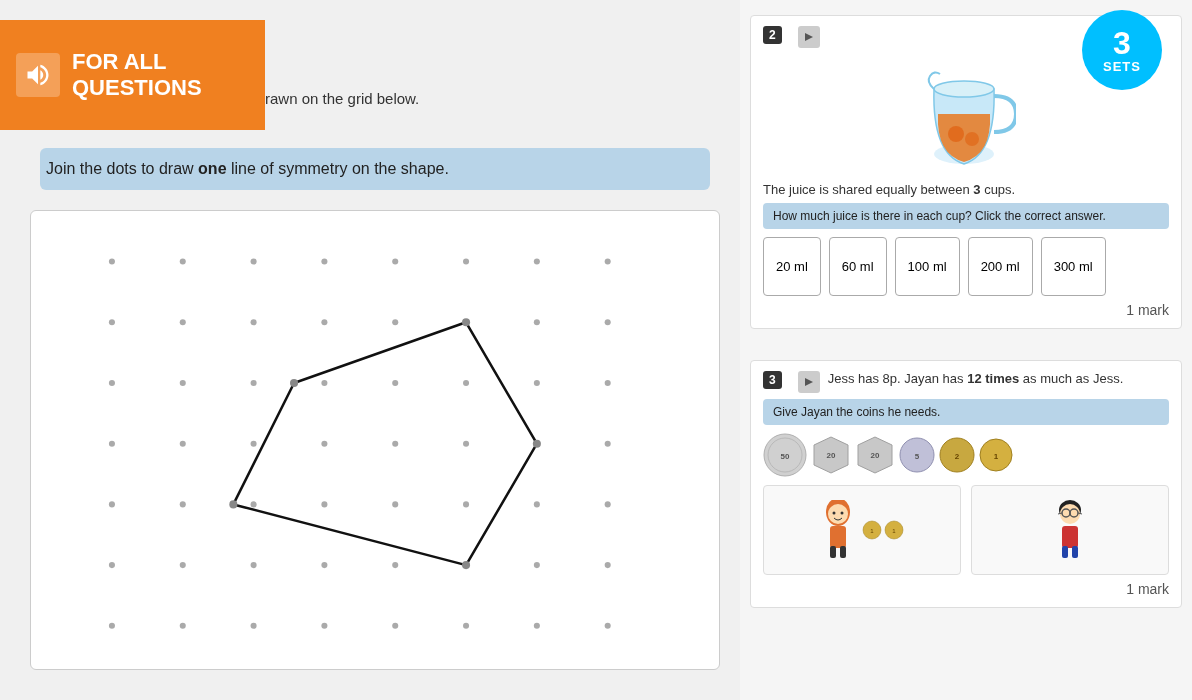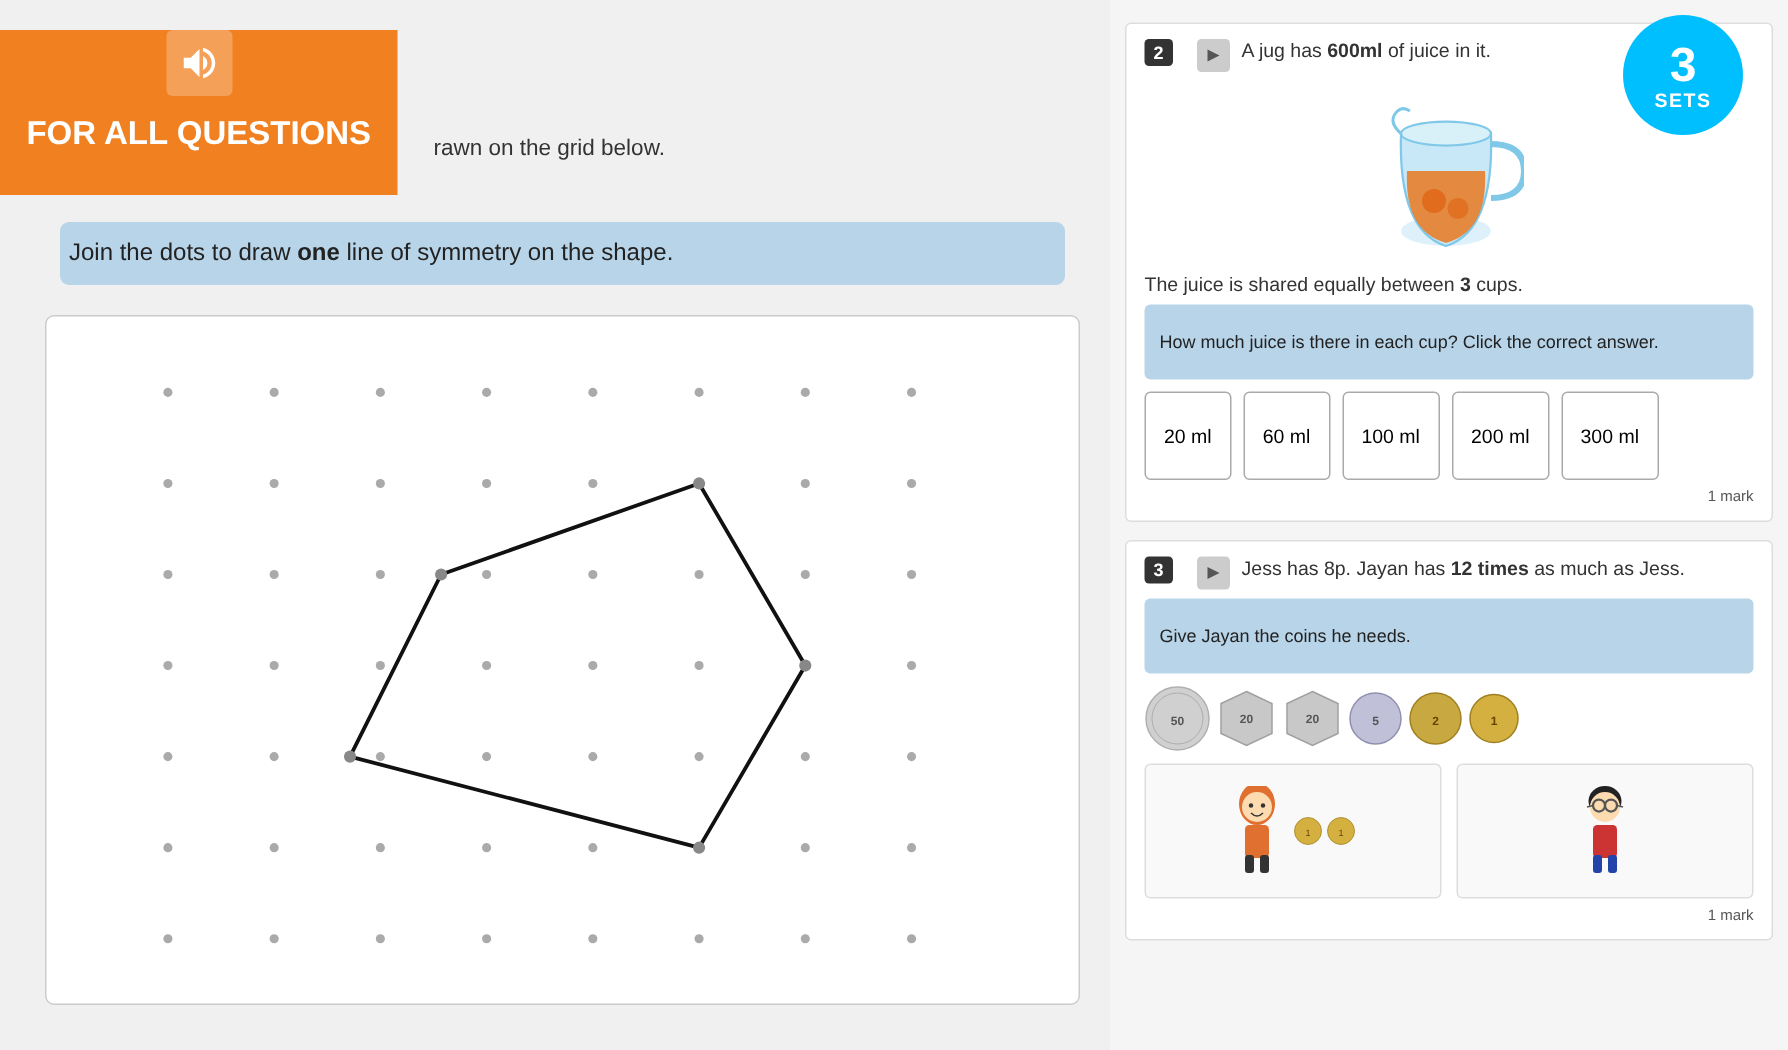--- a/index.html
+++ b/index.html
@@ -26,21 +26,20 @@
       top: 20px;
       left: 0;
       width: 265px;
       height: 110px;
       background: #F08020;
       display: flex;
       align-items: center;
       gap: 12px;
       padding: 0 16px;
       z-index: 10;
-      flex-direction: column;
     }
 
     .speaker-icon {
       width: 44px;
       height: 44px;
       background: rgba(255,255,255,0.25);
       border-radius: 4px;
       display: flex;
       align-items: center;
       justify-content: center;
@@ -60,21 +59,20 @@
       line-height: 1.2;
     }
 
     .question-text {
       position: absolute;
       top: 90px;
       left: 265px;
       right: 20px;
       font-size: 15px;
       color: #333;
-      padding-left: 24px;
     }
 
     .instruction-box {
       position: absolute;
       top: 148px;
       left: 40px;
       right: 30px;
       background: #b8d4e8;
       border-radius: 6px;
       padding: 12px 6px;
@@ -190,21 +188,21 @@
       font-size: 13px;
       color: #333;
       margin-bottom: 6px;
     }
 
     .shared-text strong { font-weight: bold; }
 
     .instruction-blue {
       background: #b8d4e8;
       border-radius: 4px;
-      padding: 18px 10px;
+      padding: 6px 10px;
       font-size: 12px;
       color: #222;
       margin-bottom: 8px;
     }
 
     .answer-options {
       display: flex;
       gap: 8px;
       flex-wrap: wrap;
     }
@@ -213,21 +211,21 @@
       border: 1px solid #aaa;
       background: white;
       border-radius: 4px;
       padding: 21px 12px;
       font-size: 13px;
       cursor: pointer;
     }
 
     .mark-label {
       text-align: right;
-      font-size: 10px;
+      font-size: 14px;
       color: #555;
       margin-top: 6px;
     }
 
     
     .audio-btn {
       width: 22px;
       height: 22px;
       background: #ccc;
       border-radius: 3px;
@@ -398,23 +396,20 @@
     <span class="label">SETS</span>
   </div>
 
   <div class="q2-card">
     <div class="q2-header">
       <span class="q-number dark">2</span>
       <div class="audio-btn">
         <svg width="12" height="12" viewBox="0 0 12 12" fill="#555">
           <polygon points="2,2 10,6 2,10"></polygon>
         </svg>
-      </div>
-      <div class="q2-text">
-        <span>A jug has </span><strong>600ml</strong><span> of juice in it.</span>
       </div>
     </div>
 
     <div class="jug-area">
       <svg width="100" height="120" viewBox="0 0 100 120">
 
         <ellipse cx="48" cy="100" rx="30" ry="10" fill="#c8e8f8" opacity="0.6"></ellipse>
         <path d="M18,35 Q16,100 48,110 Q80,100 78,35 Z" fill="#c8e8f8" stroke="#80c8e8" stroke-width="1.5"></path>
 
         <path d="M78,42 Q100,42 100,60 Q100,78 78,78" fill="none" stroke="#80c8e8" stroke-width="4"></path>

